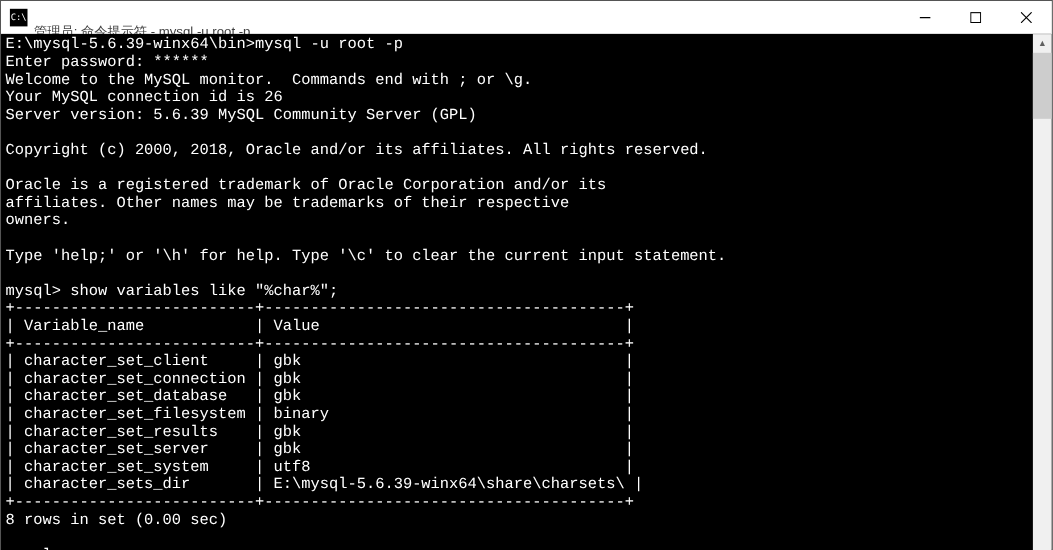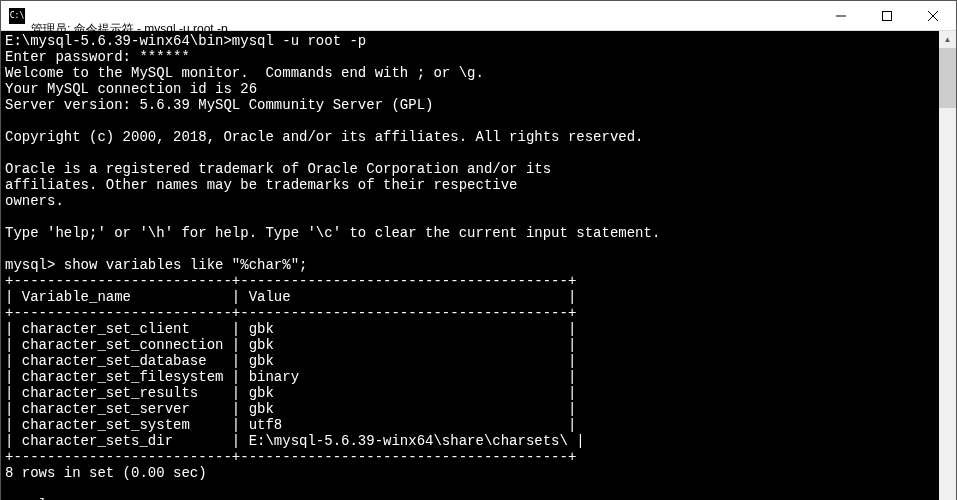--- a/index.html
+++ b/index.html
@@ -33,21 +33,21 @@
   display: flex;
   align-items: center;
   justify-content: center;
   font-size: 8px;
   color: #fff;
   font-family: monospace;
   margin-right: 6px;
 }
 .titlebar-title {
   font-size: 12px;
-  color: #000000;
+  color: #404040;
   flex: 1;
   margin-top: 28px;
 }
 .titlebar-buttons {
   display: flex;
   height: 100%;
 }
 .titlebar-btn {
   width: 46px;
   height: 100%;

